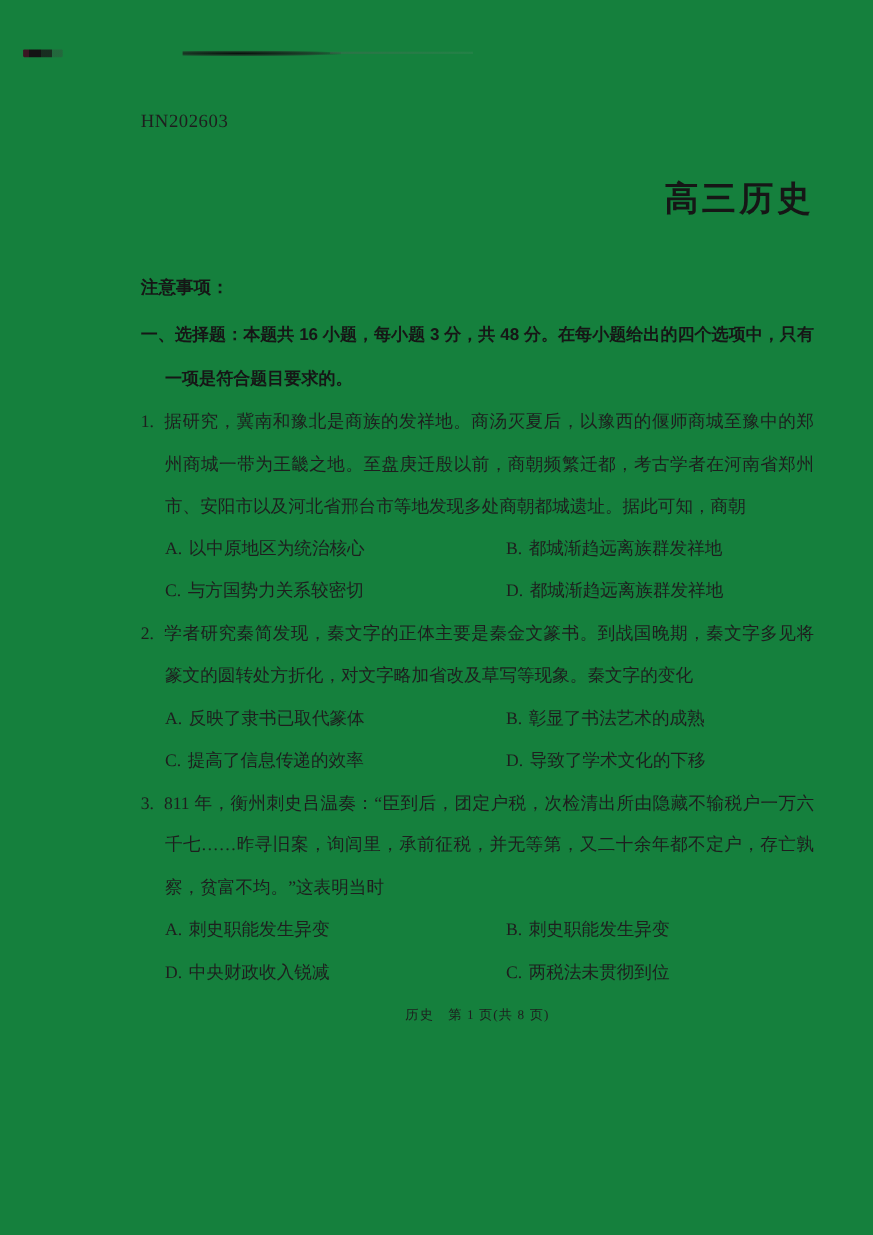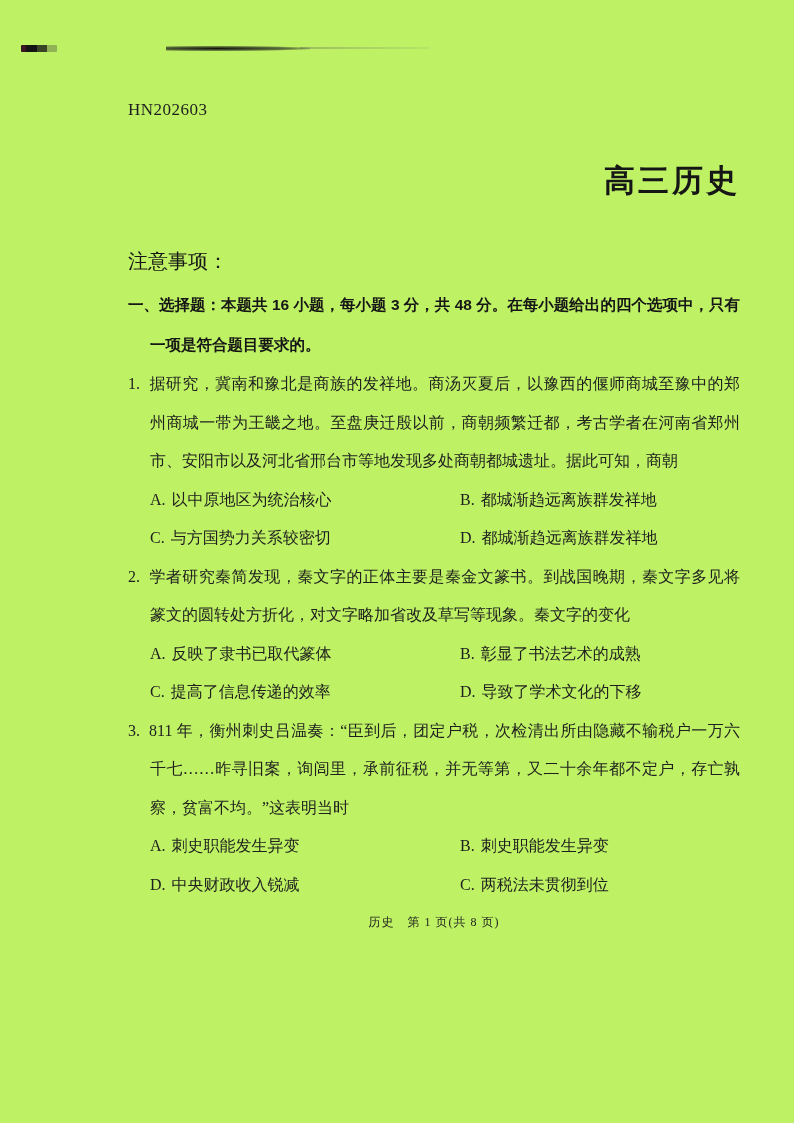--- a/index.html
+++ b/index.html
@@ -1,21 +1,21 @@
 <!DOCTYPE html>
 <html><head>
 <meta charset="utf-8">
 <style>
   html,body { margin:0; padding:0; background:#ffffff; }
   .page {
     position: relative;
     width: 794px;
     height: 1123px;
     margin: 0 auto;
-    background: #bef264;
+    background: #15803d;
     overflow: hidden;
     box-sizing: border-box;
     padding: 0 54px 0 128px;
     color: #1e1e1e;
     font-family: "Liberation Serif", "DejaVu Serif", serif;
   }
   
   .smudge-left {
     position:absolute; left:21px; top:45px; width:36px; height:7px;
     background: linear-gradient(to right, #3a1622 0 5px, #141414 5px 16px, rgba(25,25,25,.8) 16px 26px, rgba(60,60,60,.35) 26px 36px);
@@ -40,22 +40,22 @@
     text-align: right;
     font-family: "Liberation Sans", "DejaVu Sans", sans-serif;
     font-weight: 700;
     font-size: 31px;
     letter-spacing: 3px;
     color: #161616;
   }
   .notice { margin-top: 44px; font-size: 15px; line-height: 31px; }
   .notice-heading {
     font-family: "Liberation Sans", "DejaVu Sans", sans-serif;
-    font-weight: 400;
-    font-size: 20px;
+    font-weight: 700;
+    font-size: 16px;
     color: #161616;
   }
   .notice-list { margin: 0 0 0 30px; padding: 0; list-style: none; }
   .notice-item { padding-left: 13px; text-indent: -13px; text-align: justify; }
   .notice-item .num { margin-right: 2px; }
 
   .section-heading {
     margin-top: 8px;
     font-family: "Liberation Sans", "DejaVu Sans", sans-serif;
     font-weight: 700;

